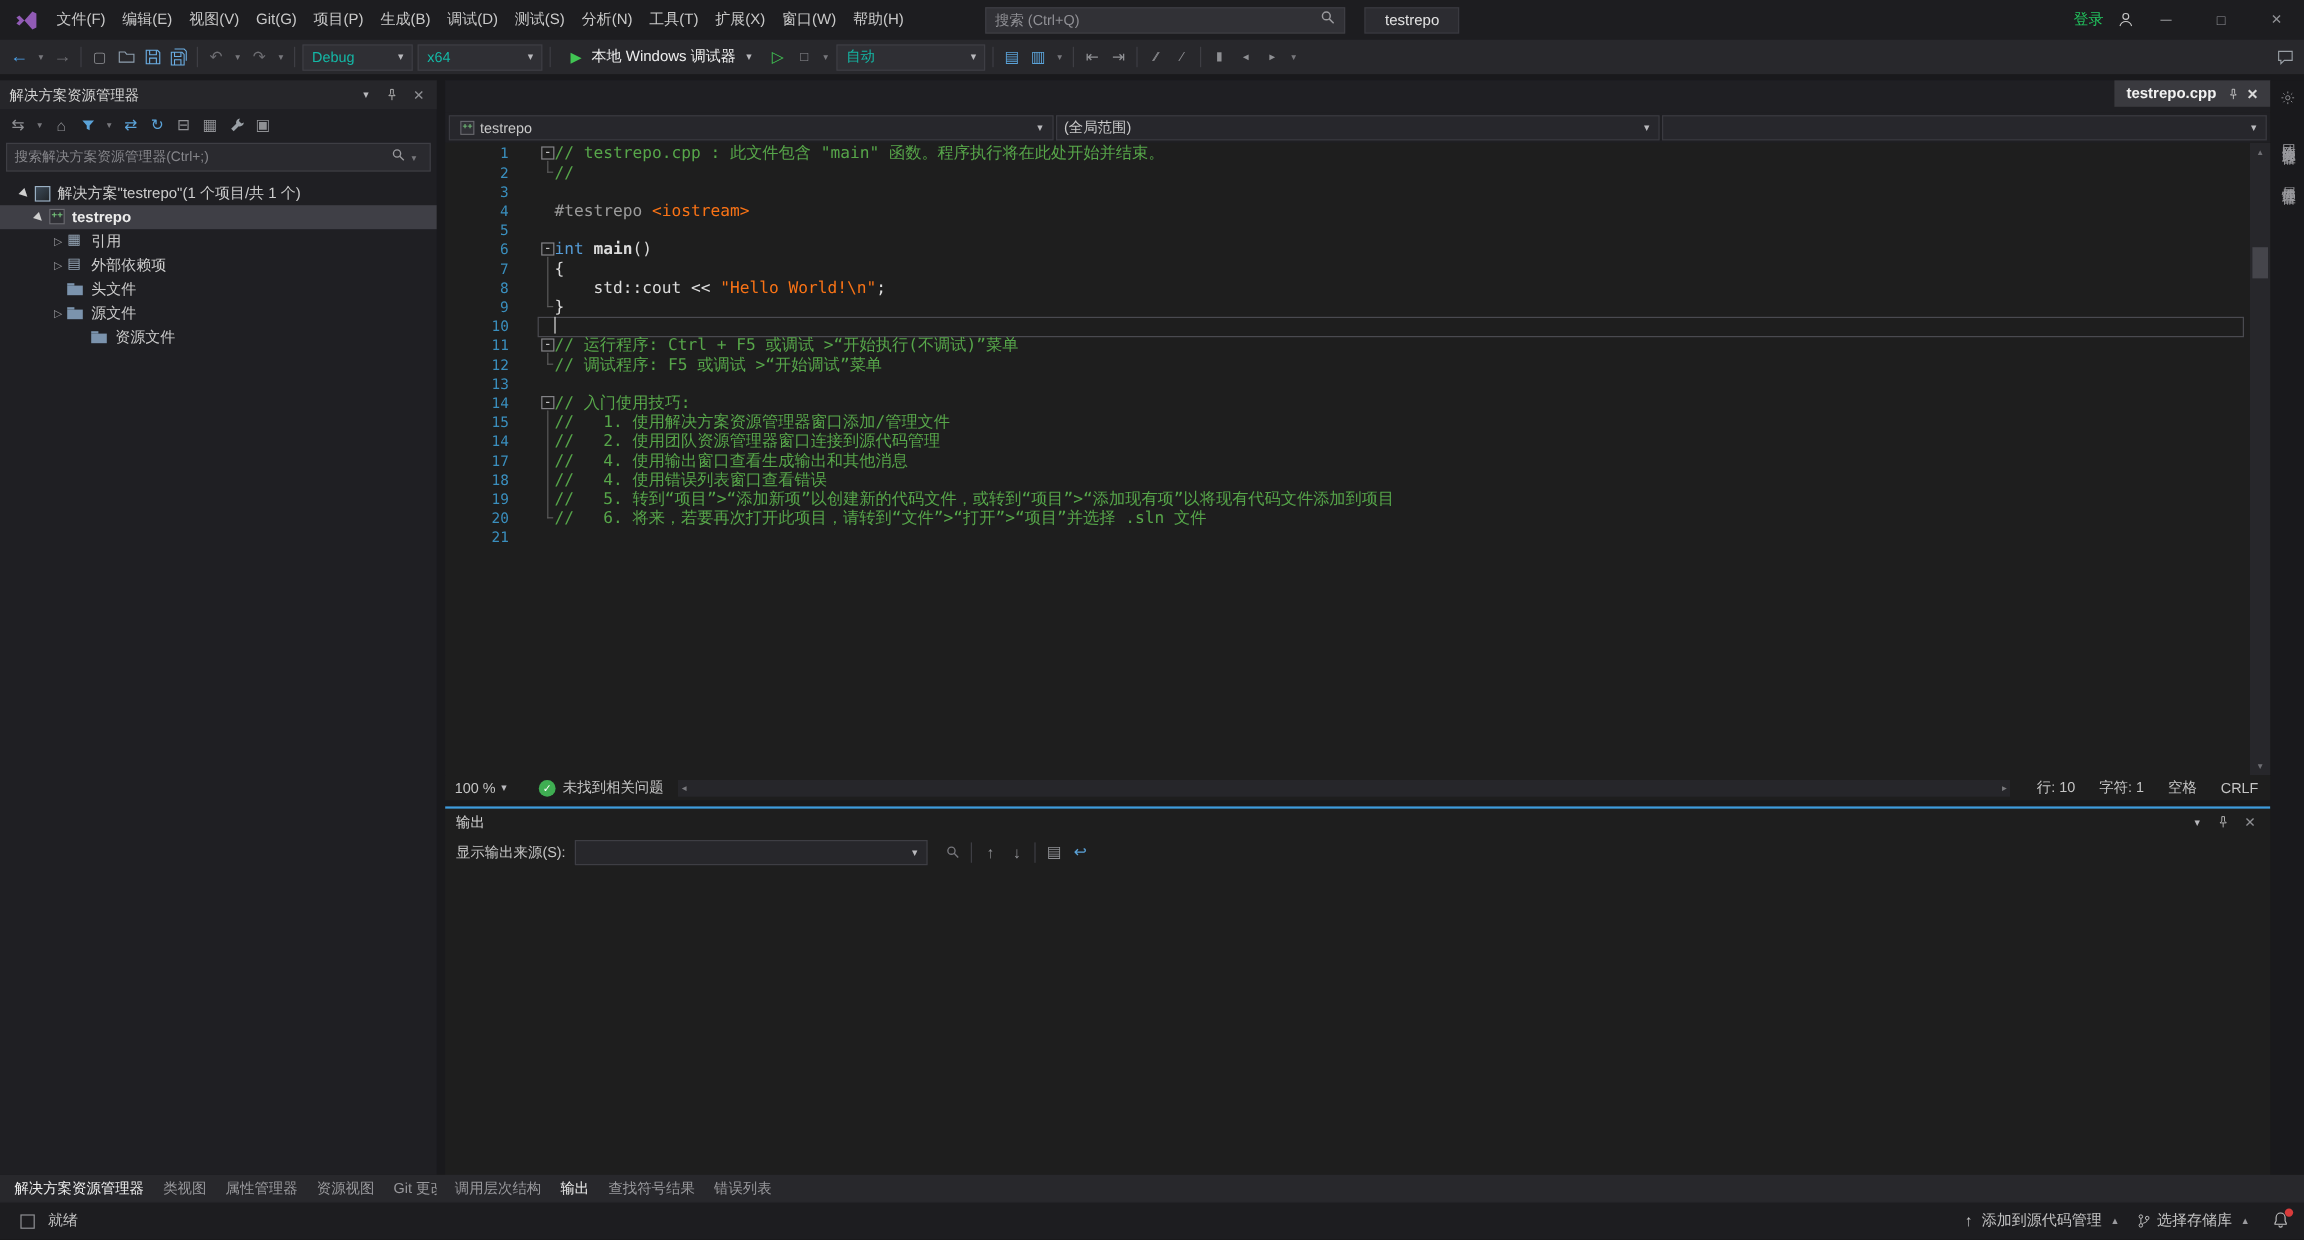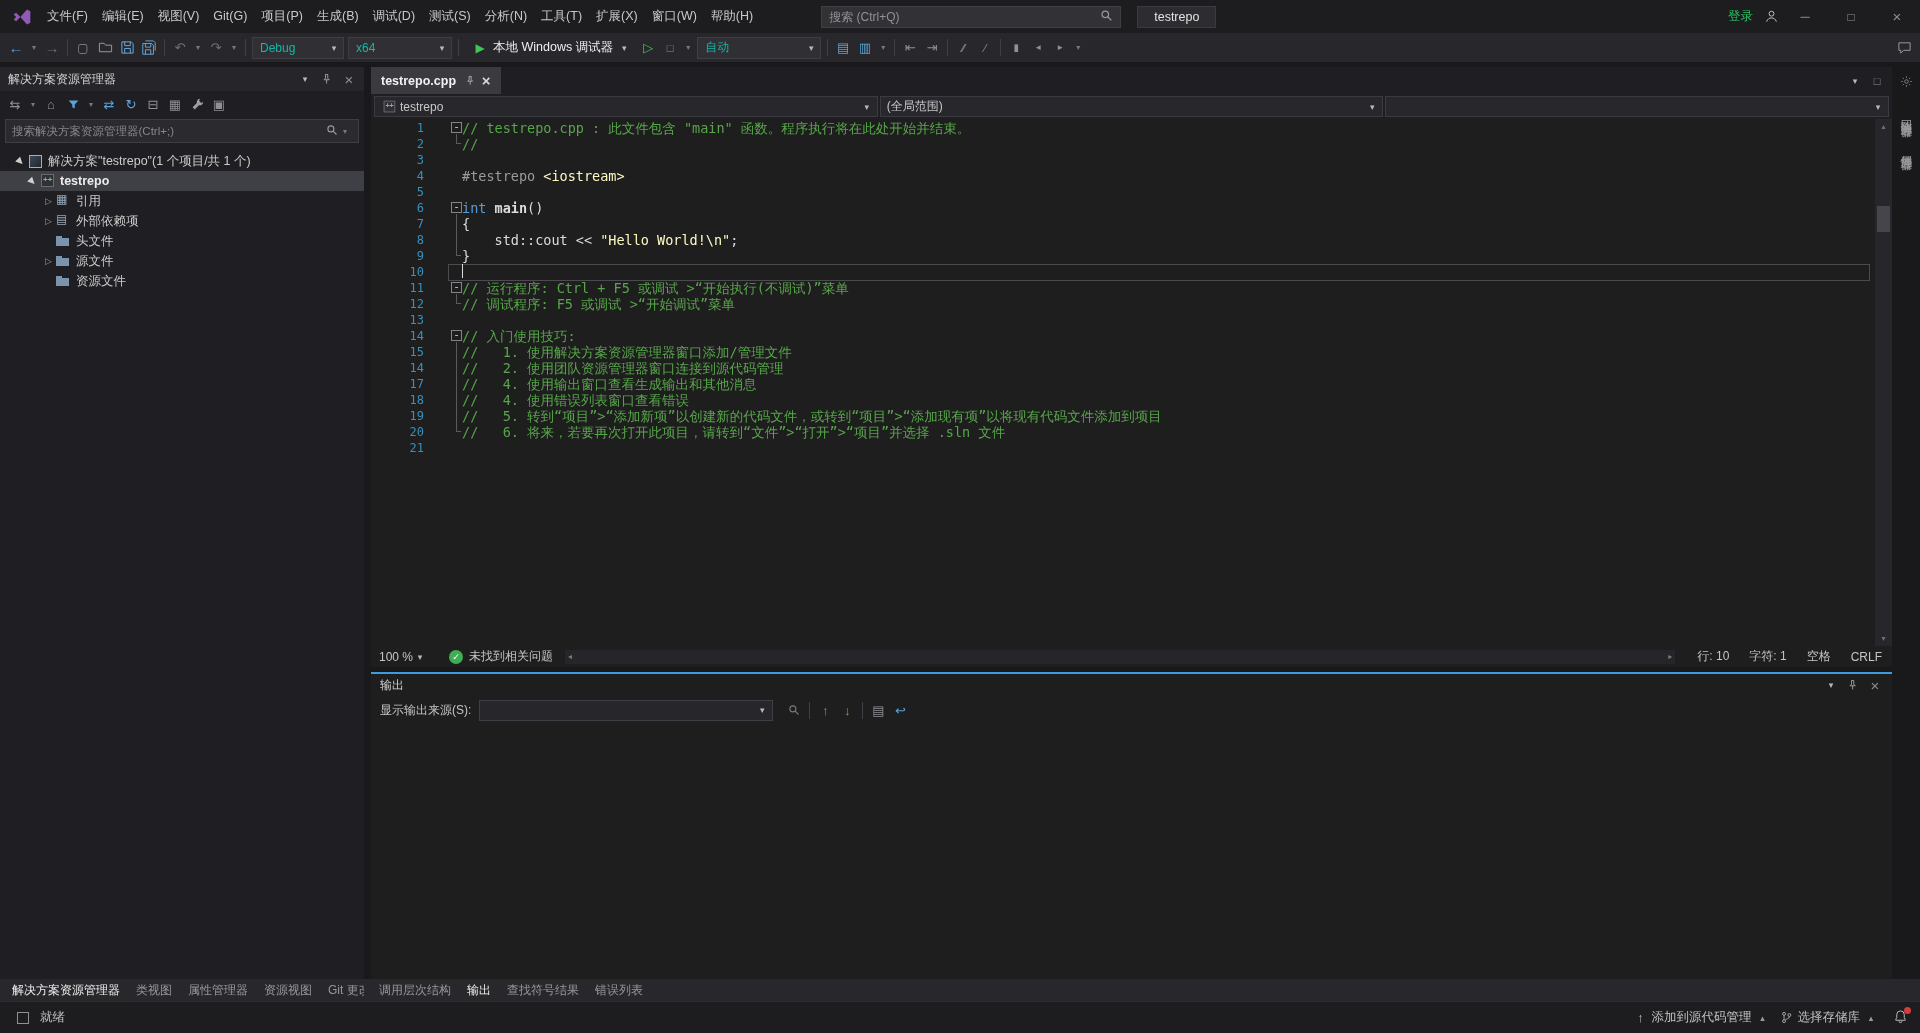--- a/index.html
+++ b/index.html
@@ -95,40 +95,40 @@
     border:1px solid #6a6a70;background:#303036;}
   .cpp-project-icon::after{content:"++";position:absolute;left:4px;top:2px;font-size:8px;font-weight:bold;color:#74c37a;}
   .solution-icon::before{content:"";position:absolute;left:2px;top:2px;width:11px;height:11px;
     border:1px solid #9ab0c4;background:linear-gradient(135deg,#3c4a58,#22262b);}
   .references-icon::before{content:"▦";position:absolute;left:1px;top:-1px;color:#97a7b8;font-size:12px;}
   .external-dependencies-icon::before{content:"▤";position:absolute;left:1px;top:-1px;color:#97a7b8;font-size:12px;}
   
   #v-splitter{width:7px;}
   
   #editor-col{flex:1;display:flex;flex-direction:column;min-width:0;background:#1f1f23;}
-  #tabstrip{height:27px;display:flex;align-items:flex-end;background:#1f1f23;}
+  #tabstrip{height:27px;display:flex;align-items:flex-end;background:#1f1f23;flex-direction:column;}
   .doc-tab{height:27px;background:#3a3a3f;display:flex;align-items:center;padding:0 7px 0 10px;
     font-size:12.5px;color:#f2f2f2;font-weight:bold;}
   .doc-tab .g{width:16px;}
   #ts-right{margin-left:auto;display:flex;align-items:center;height:27px;padding-right:4px;}
   #navbar{height:25px;display:flex;align-items:center;background:#1f1f23;padding:1px 2px;}
   .nav-combo{flex:1;height:21px;background:#27272c;border:1px solid #3a3a40;display:flex;
     align-items:center;padding:0 3px 0 6px;margin:0 1px;font-size:12px;color:#c9c9c9;}
   .nav-combo .tr-icon{transform:scale(.9);margin-right:3px;}
   
   #code-area{flex:1;position:relative;background:#1e1e1e;overflow:hidden;}
   #code-lines{position:absolute;top:1px;left:0;right:18px;font-family:"DejaVu Sans Mono",monospace;
     font-size:13.5px;}
   .cl{position:relative;height:16px;line-height:16px;}
   .ln{position:absolute;left:0;width:53px;text-align:right;color:#3a8fbe;font-size:12px;
     font-family:"DejaVu Sans Mono",monospace;}
   .fold-box{position:absolute;left:80px;top:2px;width:11px;height:11px;border:1px solid #848488;
     color:#d0d0d0;font-size:11px;line-height:8px;text-align:center;background:#1e1e1e;z-index:2;}
   .ct{position:absolute;left:91px;top:0;white-space:pre;}
-  .tk-com{color:#57A64A;}.tk-kw{color:#569CD6;}.tk-str{color:#fef9c3;}
+  .tk-com{color:#57A64A;}.tk-kw{color:#569CD6;}.tk-str{color:#f97316;}
   .tk-pre{color:#9B9B9B;}.tk-pl{color:#DCDCDC;}.tk-fn{color:#DCDCDC;font-weight:bold;}
   .cl.current::after{content:"";position:absolute;left:77px;right:4px;top:0;height:15px;border:1px solid #4a4a50;}
   .fold-conn{position:absolute;left:85px;width:1px;background:#5a5a5a;}
   .fold-conn::after{content:"";position:absolute;left:0;bottom:0;width:5px;height:1px;background:#5a5a5a;}
   #ed-caret{position:absolute;left:91px;top:145px;width:1px;height:14px;background:#dcdcdc;}
   #v-scroll{position:absolute;top:0;right:0;bottom:0;width:17px;background:#27272b;}
   #v-scroll .sarr{position:absolute;left:0;width:17px;height:15px;text-align:center;font-size:8px;
     color:#6e6e73;line-height:15px;}
   #v-thumb{position:absolute;left:2px;right:2px;top:87px;height:26px;background:#45454b;}
   
@@ -373,21 +373,21 @@
           <div class="tree-row" style="padding-left: 42px;">
             <span class="tr-arrow"></span>
             <span class="tr-icon folder-icon"></span>
             <span class="tr-label">头文件</span>
           </div>
           <div class="tree-row" style="padding-left: 42px;">
             <span class="tr-arrow">▷</span>
             <span class="tr-icon folder-icon"></span>
             <span class="tr-label">源文件</span>
           </div>
-          <div class="tree-row" style="padding-left: 42px;">
+          <div class="tree-row" style="padding-left: 62px;">
             <span class="tr-arrow"></span>
             <span class="tr-icon folder-icon"></span>
             <span class="tr-label">资源文件</span>
           </div>
         </div>
     </aside>
 
     <div id="v-splitter"></div>
 
     <section id="editor-col">

